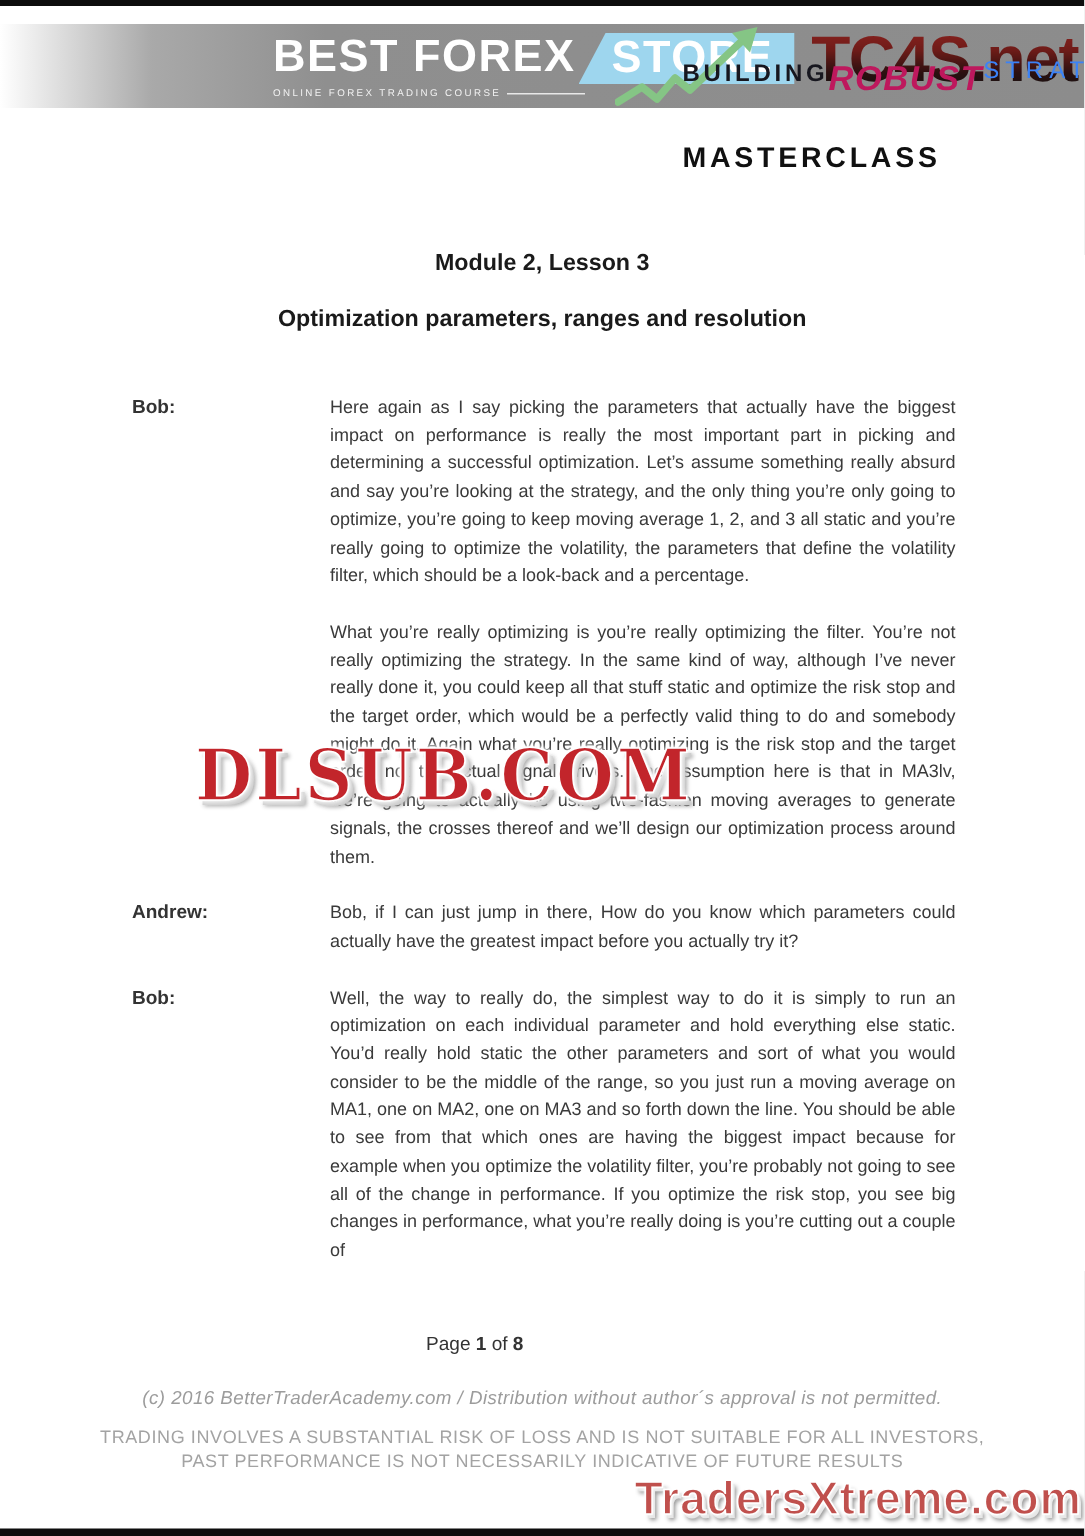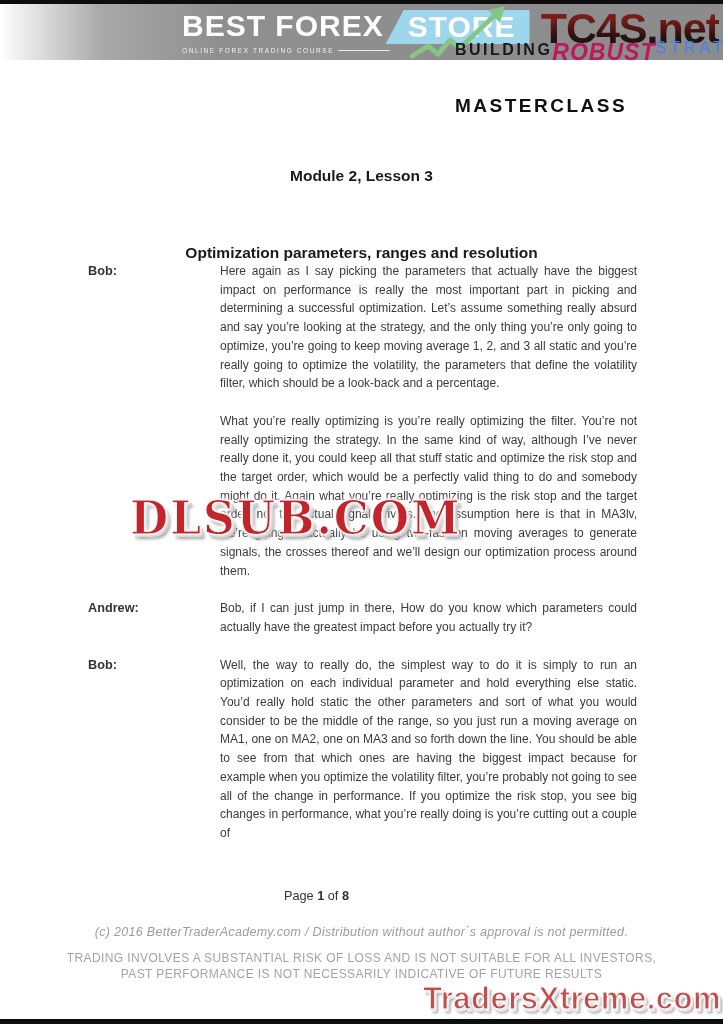--- a/index.html
+++ b/index.html
@@ -10,21 +10,21 @@
     background:#ffffff;
     overflow:hidden;
     font-family:"Liberation Sans", sans-serif;
   }
   
   .strip-top{position:absolute;top:0;left:0;width:723px;height:4px;background:#0d0d0d;}
   .strip-bottom{position:absolute;bottom:0;left:0;width:723px;height:5px;background:#0d0d0d;}
 
   
   .banner{
-    position:absolute;top:4px;left:0;width:723px;height:56px;
+    position:absolute;top:16px;left:0;width:723px;height:56px;
     background:linear-gradient(to right,#ffffff 0%,#a9a9a9 14%,#8f8f8f 30%,#8c8c8c 100%);
   }
   .bfs-logo{position:absolute;left:182px;top:6px;width:330px;height:48px;}
   .bfs-row{display:flex;align-items:flex-start;}
   .bfs-main{
     color:#ffffff;font-weight:bold;font-size:30px;letter-spacing:1px;
     line-height:32px;white-space:nowrap;
   }
   .bfs-store{
     margin-left:2px;
@@ -71,21 +71,21 @@
     white-space:nowrap;
   }
 
   
   .doc-title{
     position:absolute;top:167px;left:0;width:723px;
     text-align:center;font-size:15.5px;font-weight:bold;color:#1a1a1a;
   }
   .doc-subtitle{
     position:absolute;top:204px;left:0;width:723px;
-    text-align:center;font-size:15.5px;font-weight:bold;color:#1a1a1a;margin-top:40px;
+    text-align:center;font-size:15.5px;font-weight:bold;color:#1a1a1a;
   }
 
   
   .main{
     position:absolute;top:262px;left:88px;width:549px;
   }
   .turn{display:flex;}
   .speaker{
     width:132px;flex:0 0 132px;
     font-size:12.7px;font-weight:bold;color:#333333;line-height:18.7px;

